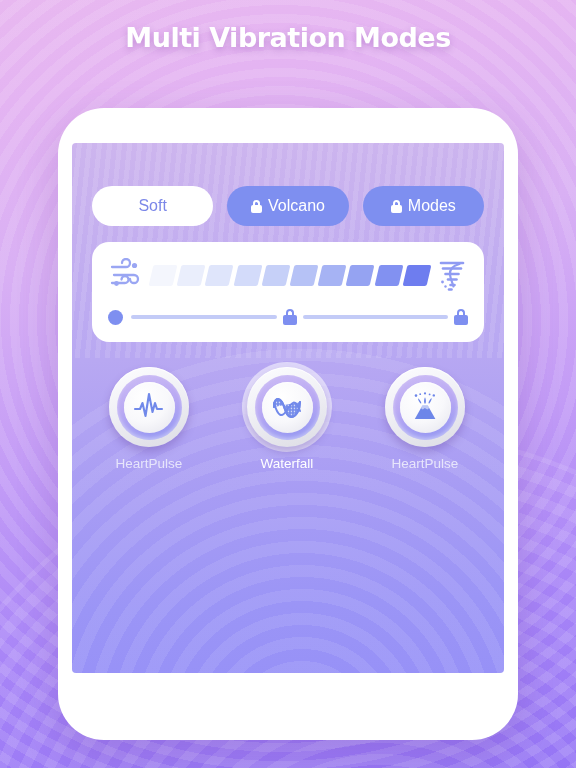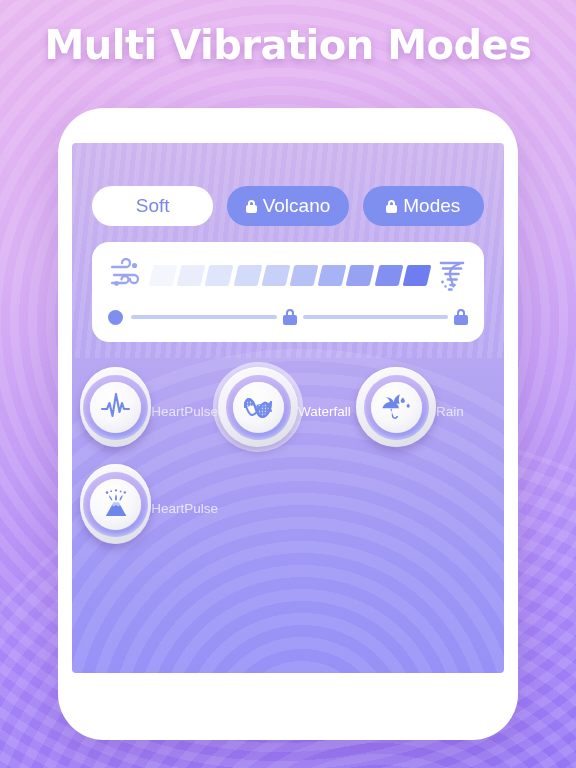--- a/index.html
+++ b/index.html
@@ -30,21 +30,21 @@
     background:repeating-radial-gradient(circle at 50% 50%,
       rgba(255,255,255,0.00) 0px, rgba(255,255,255,0.00) 11px,
       rgba(255,255,255,0.10) 11px, rgba(255,255,255,0.10) 22px);
     pointer-events:none;
   }
 
   
   #headline {
     position:absolute; top:22px; left:0; width:576px;
     text-align:center;
-    font-size:40px;
+    font-size:27px;
     font-weight:bold;
     letter-spacing:-0.5px;
     color:#ffffff;
     text-shadow:0 3px 7px rgba(120,60,160,0.30);
     font-family:"DejaVu Sans", sans-serif;
     z-index:6;
   }
 
   
   #phone {
@@ -83,21 +83,21 @@
   #levels {
     position:absolute; left:20px; top:43px;
     width:392px; height:40px;
     display:flex; gap:14px;
   }
   .chip {
     flex:1;
     height:40px;
     border-radius:20px;
     display:flex; align-items:center; justify-content:center; gap:6px;
-    font-size:19px;
+    font-size:16px;
     cursor:pointer;
   }
   .chip.active { background:#ffffff; color:#7b87e8; }
   .chip.locked { background:#7e8ff0; color:#ffffff; }
   .lock-glyph { display:inline-block; width:11px; height:13px; position:relative; }
   .lock-glyph i {
     position:absolute; left:0; bottom:0; width:11px; height:8px;
     background:#fff; border-radius:2px;
   }
   .lock-glyph b {
@@ -150,21 +150,21 @@
   }
 
   
   #modes {
     position:absolute; left:8px; top:224px;
     width:416px;
     display:flex; flex-wrap:wrap;
   }
   .mode {
     width:138px;
-    display:flex; flex-direction:row; align-items:center;
+    display:flex; flex-direction:column; align-items:center;
     margin-bottom:17px;
     cursor:pointer;
   }
   .knob-outer {
     width:80px; height:80px; border-radius:50%;
     background:linear-gradient(160deg,#fdfdff 0%,#f0f0f5 45%,#dcdce4 100%);
     box-shadow:0 5px 9px rgba(86,52,140,.28), inset 0 1px 1px rgba(255,255,255,.9);
     display:flex; align-items:center; justify-content:center;
     position:relative;
   }
@@ -312,37 +312,20 @@
                   <path d="M3 16 C3 7 8 6 11 11 C14 16 15 26 20 26 C25 26 29 19 29 11"></path>
                   <path d="M3 12 C7 26 11 27 16 19 C21 11 24 7 29 20"></path>
                 </svg>
               </div>
             </div>
           </div>
           <div class="mode-label">Waterfall</div>
         </div>
 
 
-        <div class="mode">
-          <div class="knob-outer">
-            <div class="knob-ring">
-              <div class="knob-face">
-                <svg viewBox="0 0 32 32" fill="#6d86e9">
-                  <path d="M14 13 C14 8.6 10.2 6 5.5 6.6 C8.6 7.4 10 9.6 10.2 13 z"></path>
-                  <path d="M14.3 12.8 C13.2 8.6 15.6 4.6 20 3.4 C18.6 6.4 18.4 9.6 19.6 12.8 z"></path>
-                  <path d="M2.5 17.2 C3.6 13 8 10.2 12.6 10.8 C16 11.2 18.2 13.8 19 17.2 z"></path>
-                  <path d="M10.2 17.8 h1.6 v7 c0 1.8 1.4 3.1 3.2 3.1 c1.7 0 3 -1.3 3 -2.9 h-1.6 c0 .8 -.6 1.4 -1.4 1.4 c-.9 0 -1.6 -.6 -1.6 -1.6 z"></path>
-                  <path d="M22.8 6.6 c1.3 1.4 2.1 2.5 2.1 3.5 c0 1.2 -.9 2 -2.1 2 c-1.2 0 -2.1 -.8 -2.1 -2 c0 -1 .8 -2.1 2.1 -3.5 z"></path>
-                  <path d="M28.2 12.4 c1 1.1 1.6 2 1.6 2.7 c0 .9 -.7 1.6 -1.6 1.6 c-.9 0 -1.6 -.7 -1.6 -1.6 c0 -.7 .6 -1.6 1.6 -2.7 z"></path>
-                </svg>
-              </div>
-            </div>
-          </div>
-          <div class="mode-label">Rain</div>
-        </div>
 
 
         <div class="mode">
           <div class="knob-outer">
             <div class="knob-ring">
               <div class="knob-face">
                 <svg viewBox="0 0 32 32" fill="#6d86e9">
                   <path d="M13.4 14.6 h5.4 l7.6 13.4 h-20.6 z"></path>
                   <path d="M13.4 14.6 h5.4 l1.4 2.4 l-1.8 1.4 l-2.6 -1.4 l-2 1.6 l-1.8 -1.4 z" fill="#ffffff" fill-opacity="0.55"></path>
                   <path d="M15.4 12.6 c-.6 -2.4 -.4 -4.4 .6 -6.4 c1 2 1.2 4 .6 6.4 z"></path>

